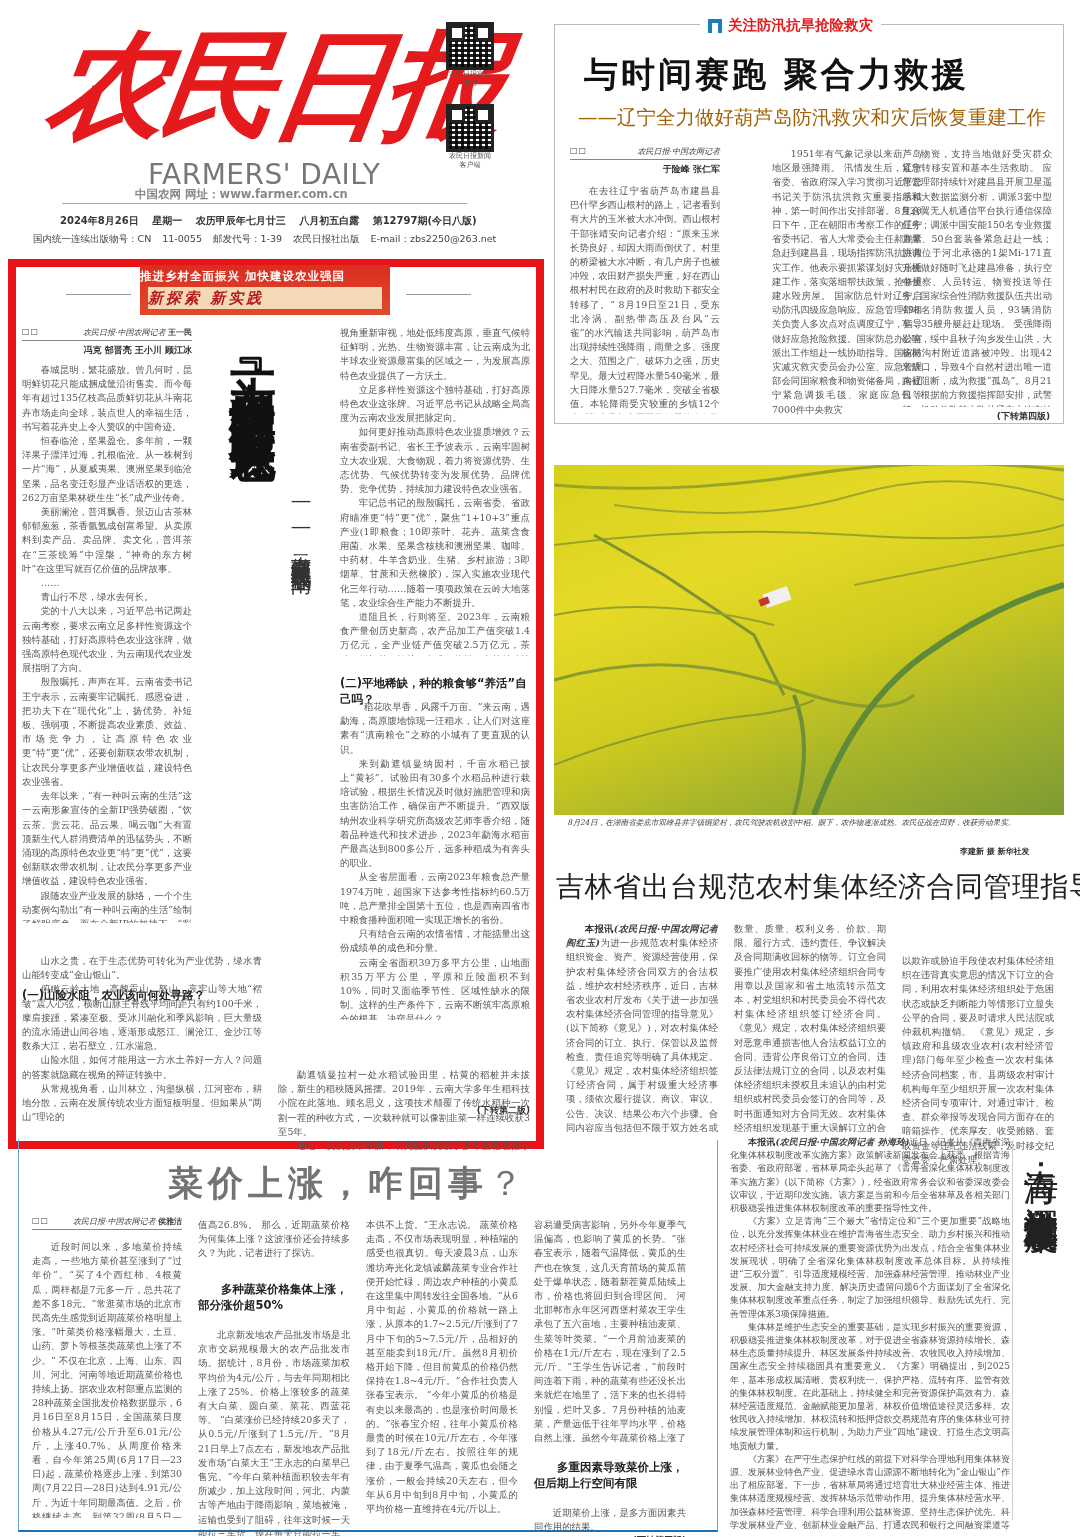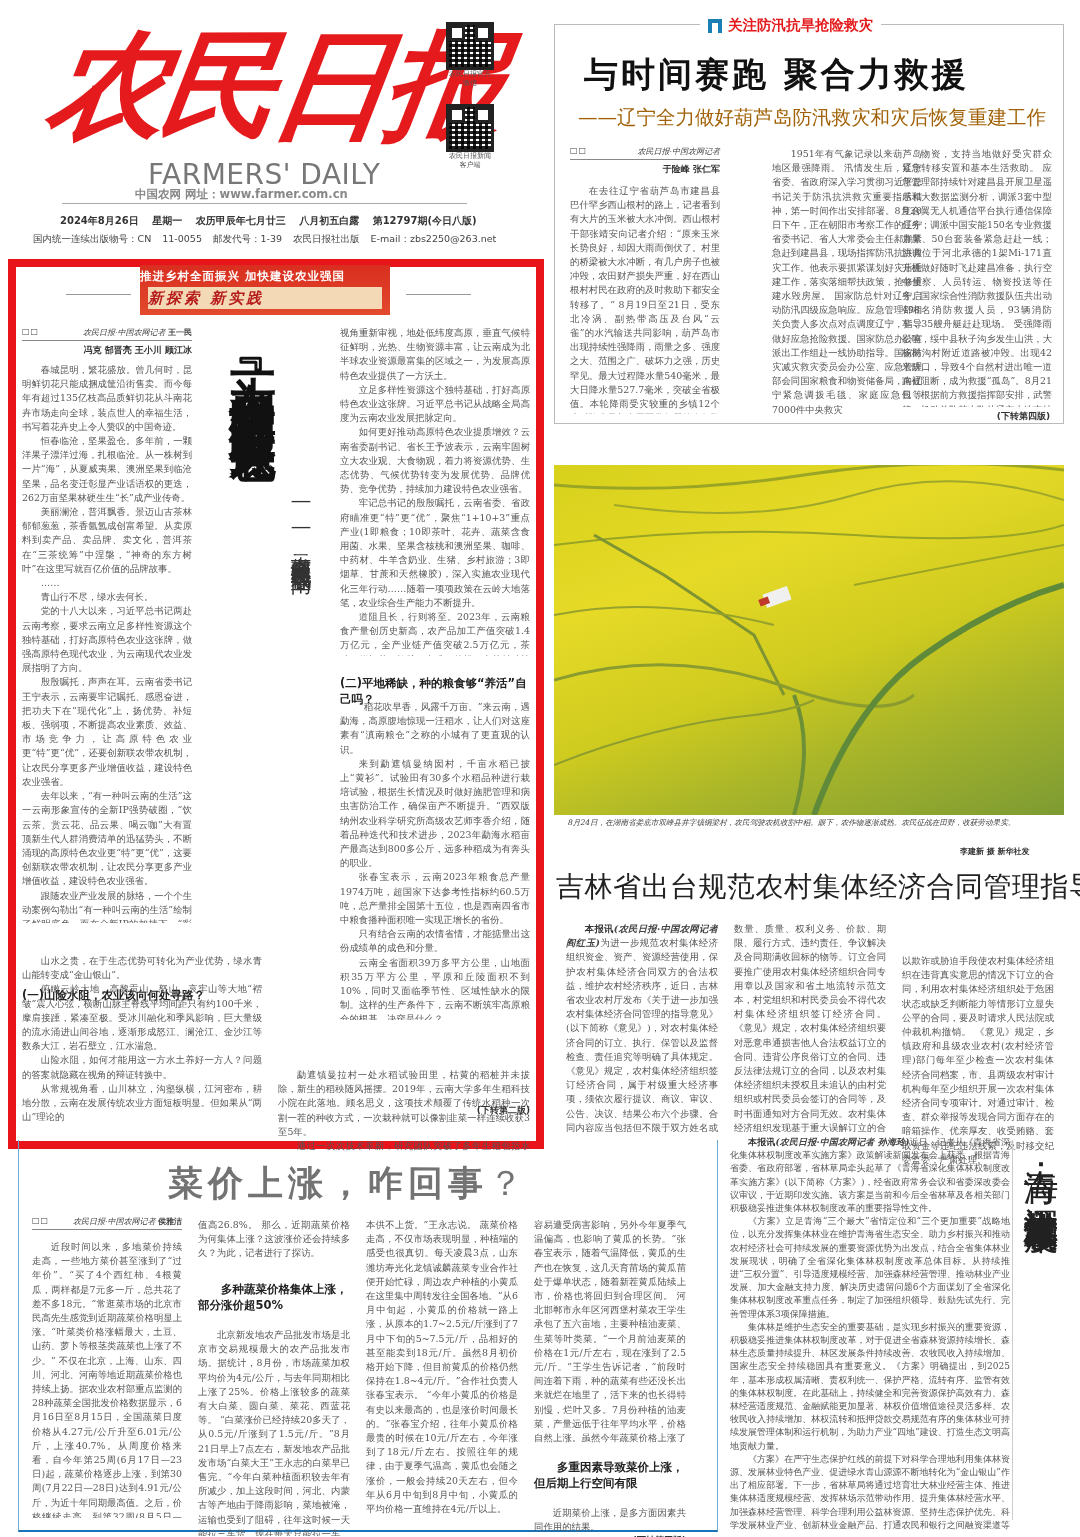--- a/index.html
+++ b/index.html
@@ -162,21 +162,21 @@
   <p>如何更好推动高原特色农业提质增效？云南省委副书记、省长王予波表示，云南牢固树立大农业观、大食物观，着力将资源优势、生态优势、气候优势转变为发展优势、品牌优势、竞争优势，持续加力建设特色农业强省。</p>
   <p>牢记总书记的殷殷嘱托，云南省委、省政府瞄准更“特”更“优”，聚焦“1+10+3”重点产业(1即粮食；10即茶叶、花卉、蔬菜含食用菌、水果、坚果含核桃和澳洲坚果、咖啡、中药材、牛羊含奶业、生猪、乡村旅游；3即烟草、甘蔗和天然橡胶)，深入实施农业现代化三年行动……随着一项项政策在云岭大地落笔，农业综合生产能力不断提升。</p>
   <p>道阻且长，行则将至。2023年，云南粮食产量创历史新高，农产品加工产值突破1.4万亿元，全产业链产值突破2.5万亿元，茶叶、鲜切花、橡胶、咖啡、核桃、中药材种植面积和产量保持全国第一。</p>
 </div>
 <div class="abs" style="left:340px; top:660px; width:190px;">
   <div class="section-head">(二)平地稀缺，种的粮食够“养活”自己吗？</div>
 </div>
 <div class="abs body-text" style="left:340px; top:700px; width:190px; height:320px; overflow:hidden;">
   <p>“稻花吹早香，风露千万亩。”来云南，遇勐海，高原腹地惊现一汪稻水，让人们对这座素有“滇南粮仓”之称的小城有了更直观的认识。</p>
   <p>来到勐遮镇曼纳囡村，千亩水稻已披上“黄衫”。试验田有30多个水稻品种进行栽培试验，根据生长情况及时做好施肥管理和病虫害防治工作，确保亩产不断提升。“西双版纳州农业科学研究所高级农艺师李香介绍，随着品种迭代和技术进步，2023年勐海水稻亩产最高达到800多公斤，远多种稻成为有奔头的职业。</p>
-  <p>张春宝表示，云南2023年粮食总产量1974万吨，超国家下达参考性指标约60.5万吨，总产量排全国第十五位，也是西南四省市中粮食播种面积唯一实现正增长的省份。</p>
+  <p>从全省层面看，云南2023年粮食总产量1974万吨，超国家下达参考性指标约60.5万吨，总产量排全国第十五位，也是西南四省市中粮食播种面积唯一实现正增长的省份。</p>
   <p>只有结合云南的农情省情，才能掂量出这份成绩单的成色和分量。</p>
   <p>云南全省面积39万多平方公里，山地面积35万平方公里，平原和丘陵面积不到10%，同时又面临季节性、区域性缺水的限制。这样的生产条件下，云南不断筑牢高原粮仓的根基，决窍是什么？</p>
 </div>
 <div class="abs body-text" style="left:278px; top:1020px; width:252px; height:85px; overflow:hidden;margin-top:48px;">
   <p>勐遮镇曼拉村一处水稻试验田里，枯黄的稻桩并未拔除，新生的稻秧随风摇摆。2019年，云南大学多年生稻科技小院在此落地。顾名思义，这项技术颠覆了传统水稻种一次割一茬的种收方式，一次栽种就可以像割韭菜一样连续收获3至5年。</p>
   <p>通过一次次技术革新，研究团队突破了多年生稻包括水肥、农药、越冬套作、留稻桩高度等在内的一系列配套栽培技术，基地最早种下的水稻已经连续收割5年，产量基本稳定。</p>
 </div>
 <div class="abs turn" style="left:440px; top:1104px; width:90px;">(下转第二版)</div>
 
 <div class="abs" id="photo">

